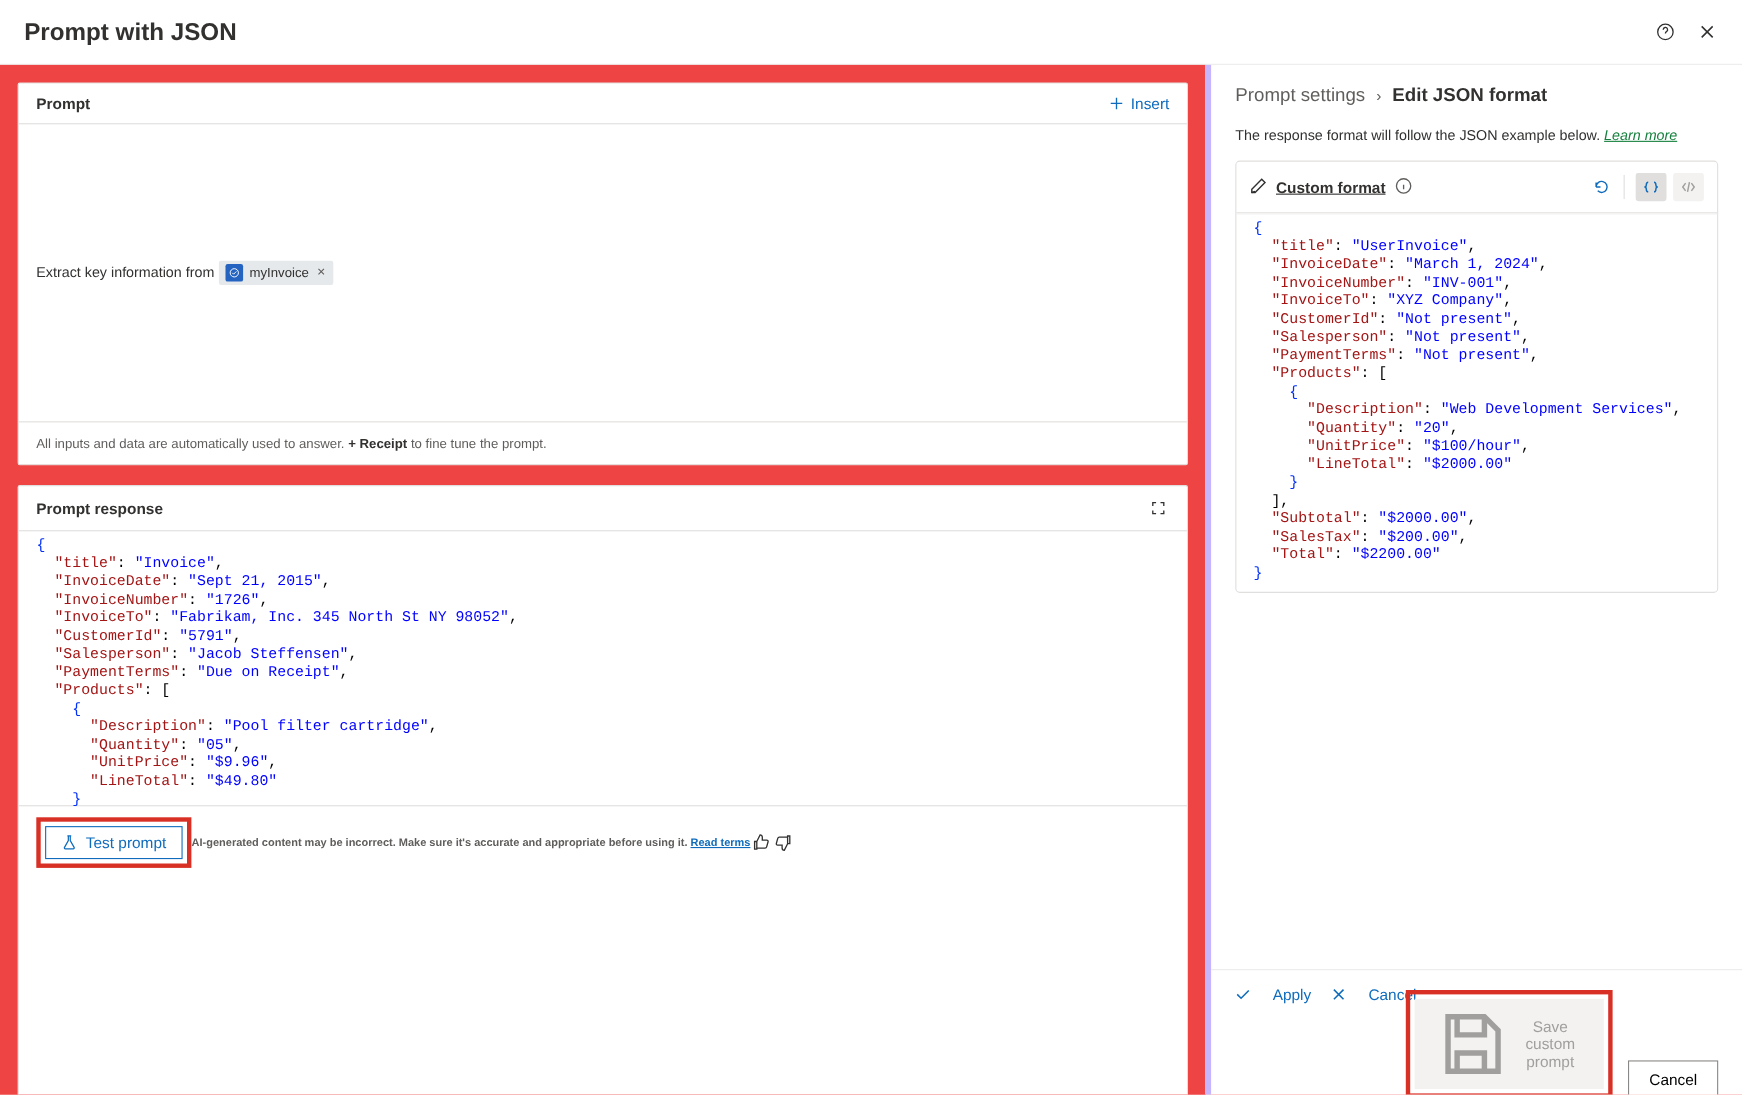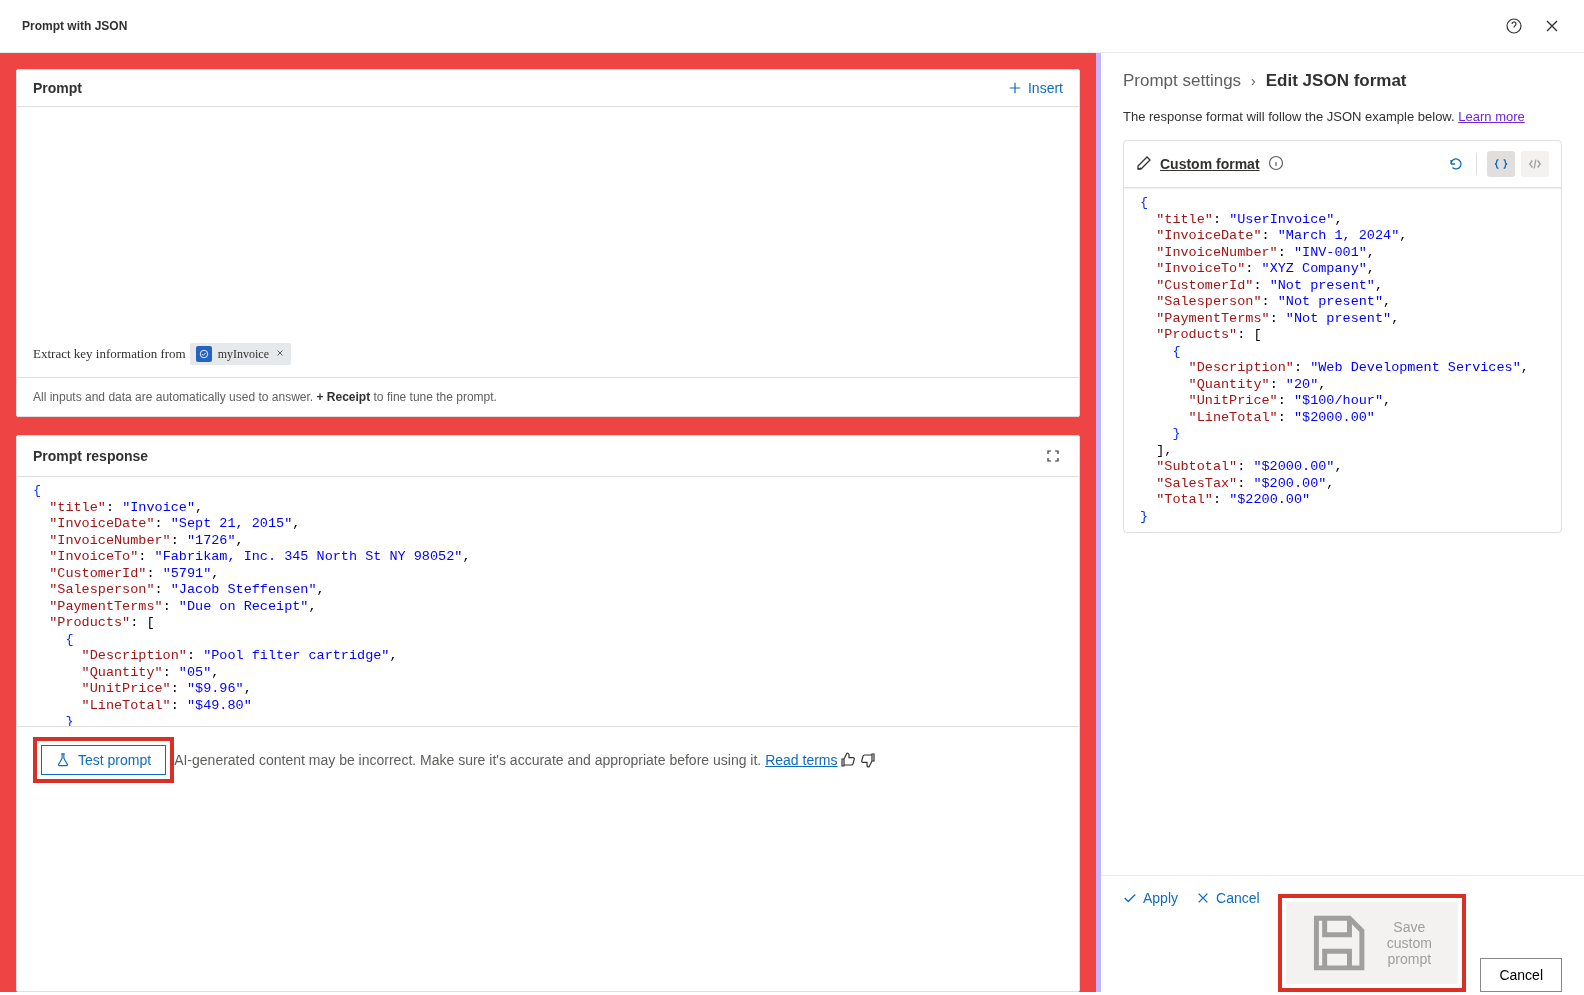--- a/index.html
+++ b/index.html
@@ -2,37 +2,37 @@
 <html><head>
 <meta charset="utf-8">
 <style>
   * { box-sizing: border-box; margin: 0; padding: 0; }
   body { font-family: "Segoe UI", -apple-system, sans-serif; font-size: 14px; color: #323130; background: #fff; width: 1584px; height: 995px; overflow: hidden; }
 
   .header {
     display: flex; align-items: center; justify-content: space-between;
     padding: 16px 22px; border-bottom: 1px solid #edebe9;
   }
-  .header h1 { font-size: 12px; font-weight: 600; }
+  .header h1 { font-size: 22px; font-weight: 600; }
   .header-icons { display: flex; gap: 18px; }
   .icon-btn { width: 20px; height: 20px; display: inline-flex; align-items: center; justify-content: center; cursor: pointer; color: #323130; }
   .icon-btn svg { width: 16px; height: 16px; }
 
   .body { display: flex; height: calc(100% - 56px); }
   .left-col { flex: 1; padding: 16px 16px 0 16px; display: flex; flex-direction: column; background: #ef4444; }
   .right-col { width: 488px; border-left: 5px solid #c4b5fd; background: #fff; display: flex; flex-direction: column; }
 
   .card { background: #fff; border: 1px solid #e1dfdd; border-radius: 2px; display: flex; flex-direction: column; }
   .card.prompt-card { margin-bottom: 18px; }
   .card-header { display: flex; align-items: center; justify-content: space-between; padding: 10px 16px; border-bottom: 1px solid #e1dfdd; }
   .card-header .title { font-weight: 600; font-size: 14px; }
   .insert-btn { display: inline-flex; align-items: center; gap: 6px; color: #0f6cbd; cursor: pointer; font-size: 14px; }
   .insert-btn svg { width: 14px; height: 14px; }
 
-  .prompt-body { padding: 12px 16px; min-height: 270px; font-size: 13px; color: #323130; display: flex; align-items: flex-end; flex-wrap: wrap; font-family: Liberation Serif, serif; }
+  .prompt-body { padding: 12px 16px; min-height: 270px; font-size: 13px; color: #323130; display: flex; align-items: center; flex-wrap: wrap; }
   .prompt-body .prompt-text { line-height: 22px; }
   .chip { display: inline-flex; align-items: center; gap: 6px; background: #e5e9ec; border-radius: 2px; padding: 0 6px; margin: 0 4px; height: 22px; font-size: 12px; }
   .chip-icon { width: 16px; height: 16px; background: #2563c1; border-radius: 2px; display: inline-flex; align-items: center; justify-content: center; color: #fff; }
   .chip-icon svg { width: 10px; height: 10px; }
   .chip-close { color: #605e5c; }
   .chip-close svg { width: 10px; height: 10px; }
   .prompt-hint { border-top: 1px solid #e1dfdd; padding: 12px 16px; font-size: 12px; color: #605e5c; }
   .prompt-hint b { font-weight: 600; color: #323130; }
 
   .card.response-card { flex: 1; min-height: 0; position: relative; }
@@ -43,48 +43,48 @@
   .code-area .key { color: #a31515; }
   .code-area .string { color: #0000ff; }
   .code-area .punct { color: #000; }
   .code-area .brace { color: #0431fa; }
   .response-card .code-area { height: 250px; border-top: 1px solid #e1dfdd; }
 
   .response-footer { display: flex; align-items: center; padding: 10px 16px; border-top: 1px solid #e1dfdd; }
   .test-btn-wrap { border: 4px solid #d93025; padding: 4px; border-radius: 0; }
   .test-btn { display: inline-flex; align-items: center; gap: 8px; color: #0f6cbd; border: 1px solid #0f6cbd; background: #fff; padding: 6px 14px; cursor: pointer; font-size: 14px; }
   .test-btn svg { width: 14px; height: 14px; }
-  .disclaimer { font-size: 14px; color: #605e5c; }
+  .disclaimer { font-size: 10px; color: #605e5c; font-weight: bold; }
   .disclaimer a { color: #0f6cbd; text-decoration: underline; }
   .thumb-btn svg { width: 16px; height: 16px; }
 
   
   .breadcrumb { display: flex; align-items: center; gap: 10px; padding: 18px 22px; }
   .breadcrumb .crumb { color: #605e5c; cursor: pointer; font-size: 17px; }
   .breadcrumb .sep { color: #605e5c; }
   .breadcrumb .current { font-weight: 600; font-size: 17px; }
 
   .intro { padding: 0 22px 16px 22px; font-size: 13px; color: #323130; }
-  .intro a { color: #6d28d9; text-decoration: underline; }
+  .intro a { color: #15803d; text-decoration: underline; font-style: italic; }
 
   .format-card { margin: 0 22px; border: 1px solid #e1dfdd; border-radius: 4px; }
   .format-header { display: flex; align-items: center; justify-content: space-between; padding: 10px 12px; border-bottom: 1px solid #e1dfdd; text-decoration: underline; }
   .format-header .left { display: flex; align-items: center; gap: 8px; font-weight: 600; }
   .format-header .left svg { width: 16px; height: 16px; }
   .info-icon svg { width: 14px; height: 14px; color: #605e5c; }
   .format-header .right { display: flex; align-items: center; gap: 6px; }
   .tool-btn { width: 28px; height: 26px; display: inline-flex; align-items: center; justify-content: center; background: #f3f2f1; border: none; border-radius: 3px; cursor: pointer; }
   .tool-btn.active { background: #e1dfdd; }
   .tool-btn svg { width: 14px; height: 14px; }
   .tool-sep { width: 1px; height: 22px; background: #e1dfdd; margin: 0 4px; }
   .format-code { height: 340px; }
   .resize-handle { height: 4px; }
 
   .right-actions { display: flex; align-items: center; gap: 18px; padding: 14px 22px; border-top: 1px solid #edebe9; margin-top: auto; }
-  .link-btn { display: inline-flex; align-items: center; gap: 6px; color: #0f6cbd; cursor: pointer; }
+  .link-btn { display: inline-flex; align-items: center; gap: 20px; color: #0f6cbd; cursor: pointer; }
   .link-btn svg { width: 14px; height: 14px; }
 
   .global-footer { display: flex; justify-content: flex-end; align-items: flex-end; gap: 14px; padding: 0 22px; height: 72px; }
   .save-wrap { border: 4px solid #d93025; padding: 4px; }
   .save-btn { display: inline-flex; align-items: center; gap: 8px; padding: 8px 18px; color: #a19f9d; border: none; background: #f3f2f1; cursor: not-allowed; font-size: 14px; }
   .cancel-btn { padding: 8px 18px; border: 1px solid #8a8886; background: #fff; cursor: pointer; font-size: 14px; }
 
 </style>
 </head>
 <body>

